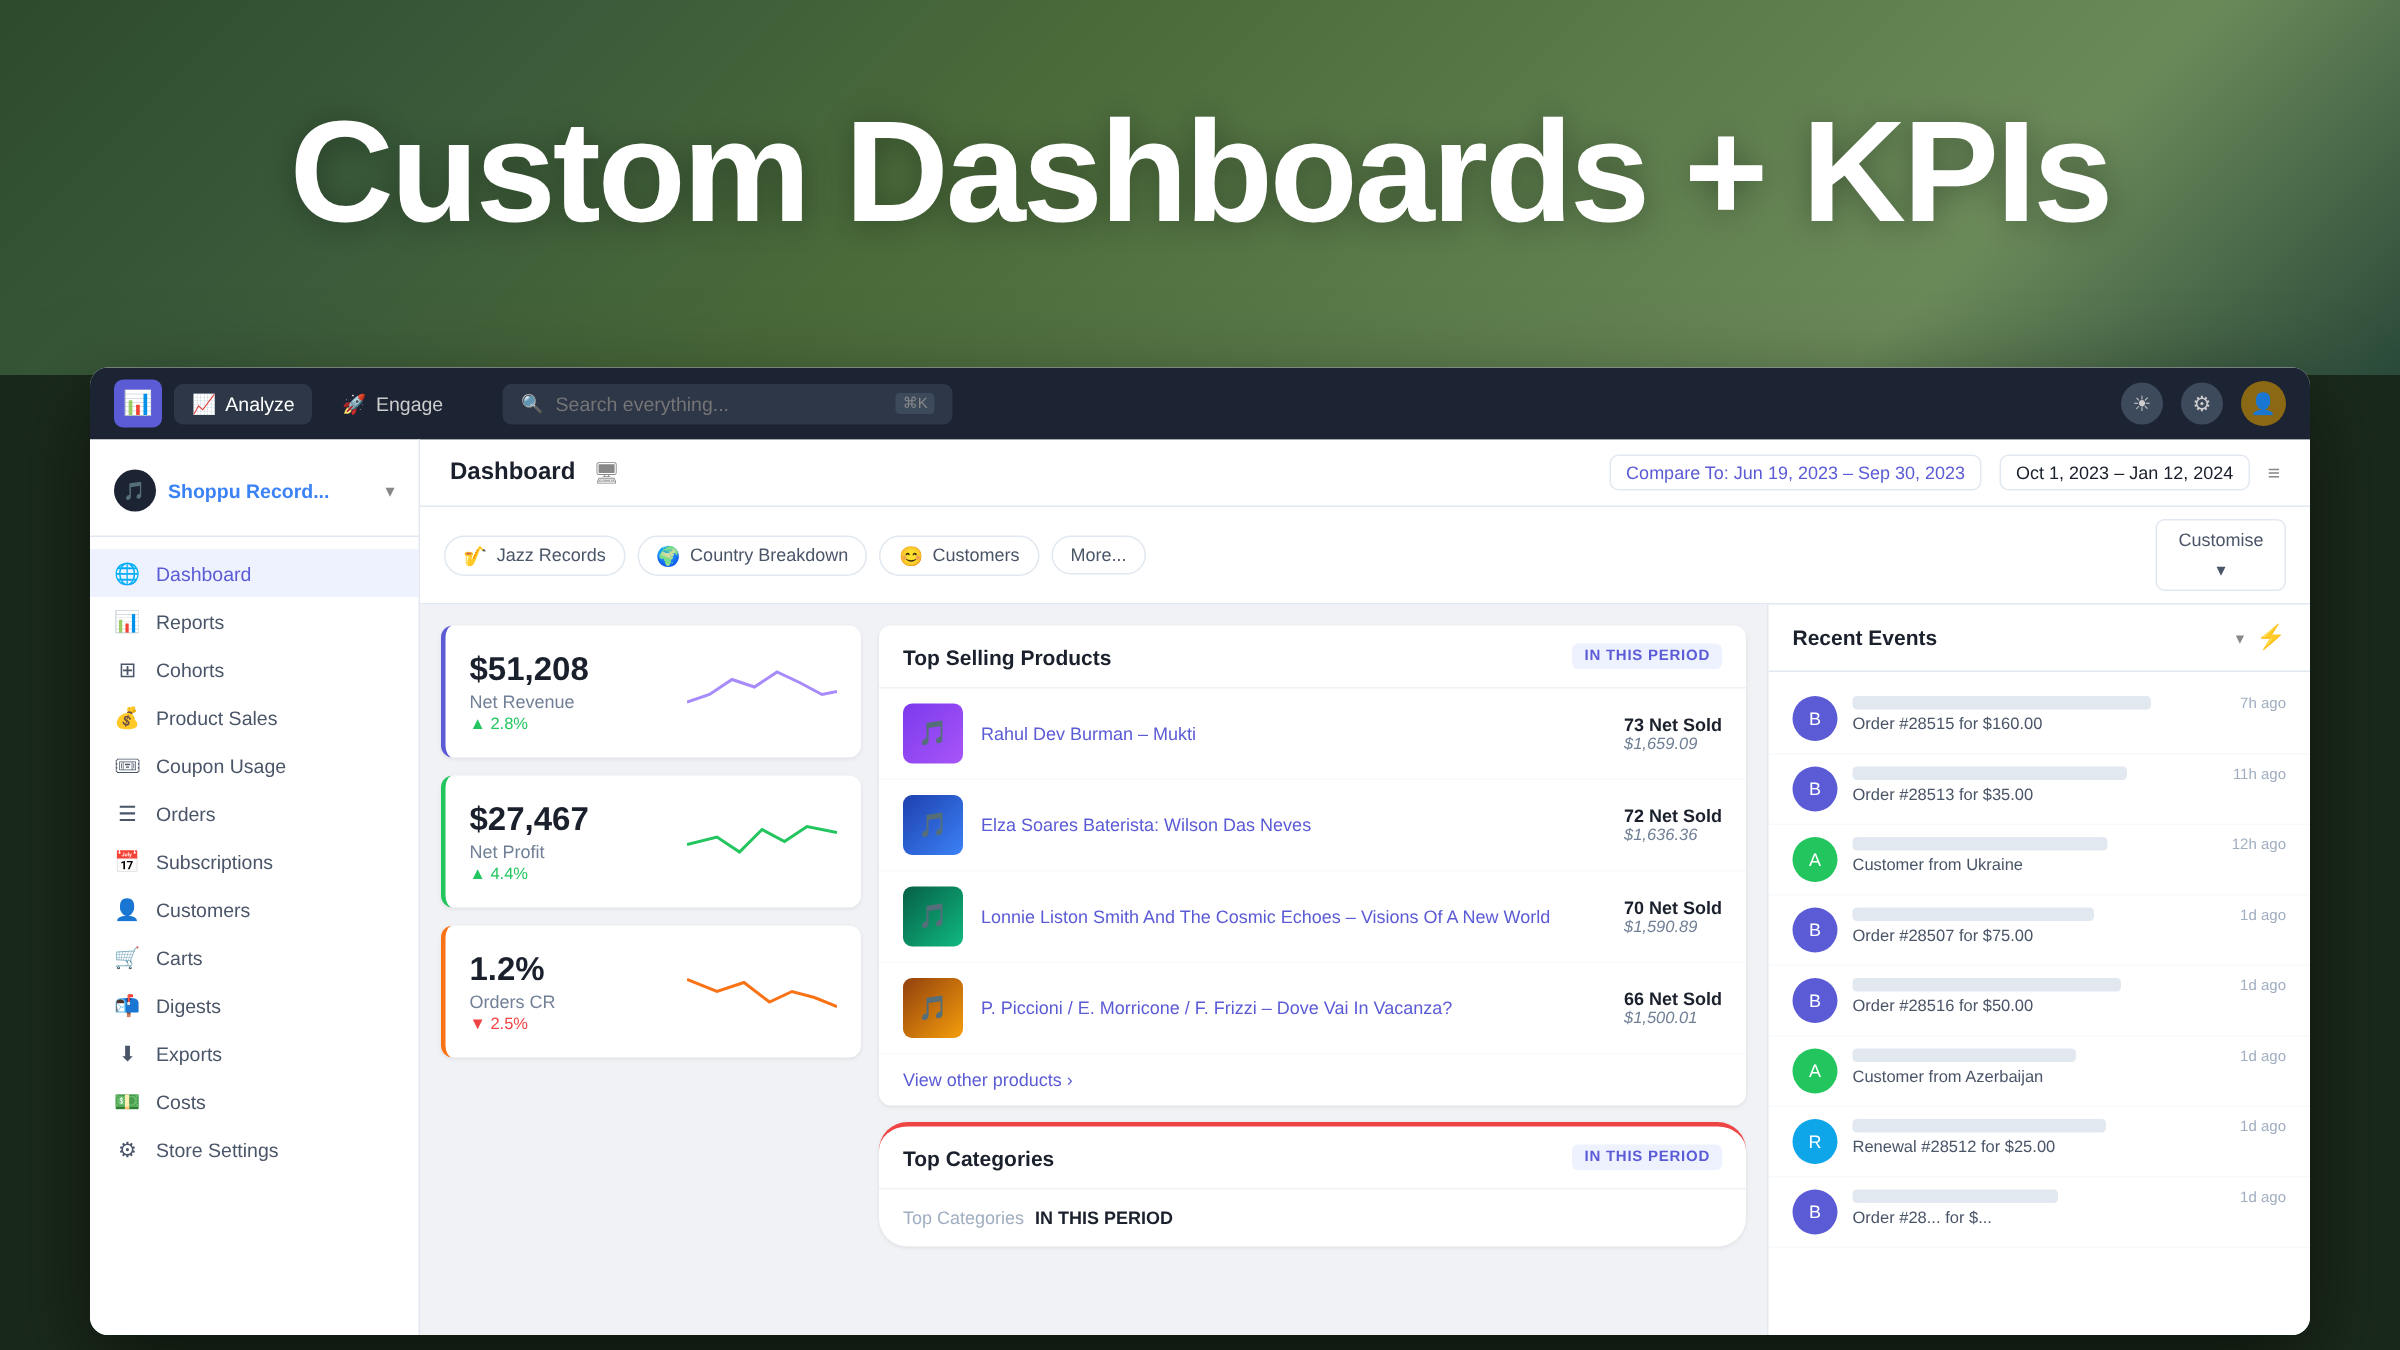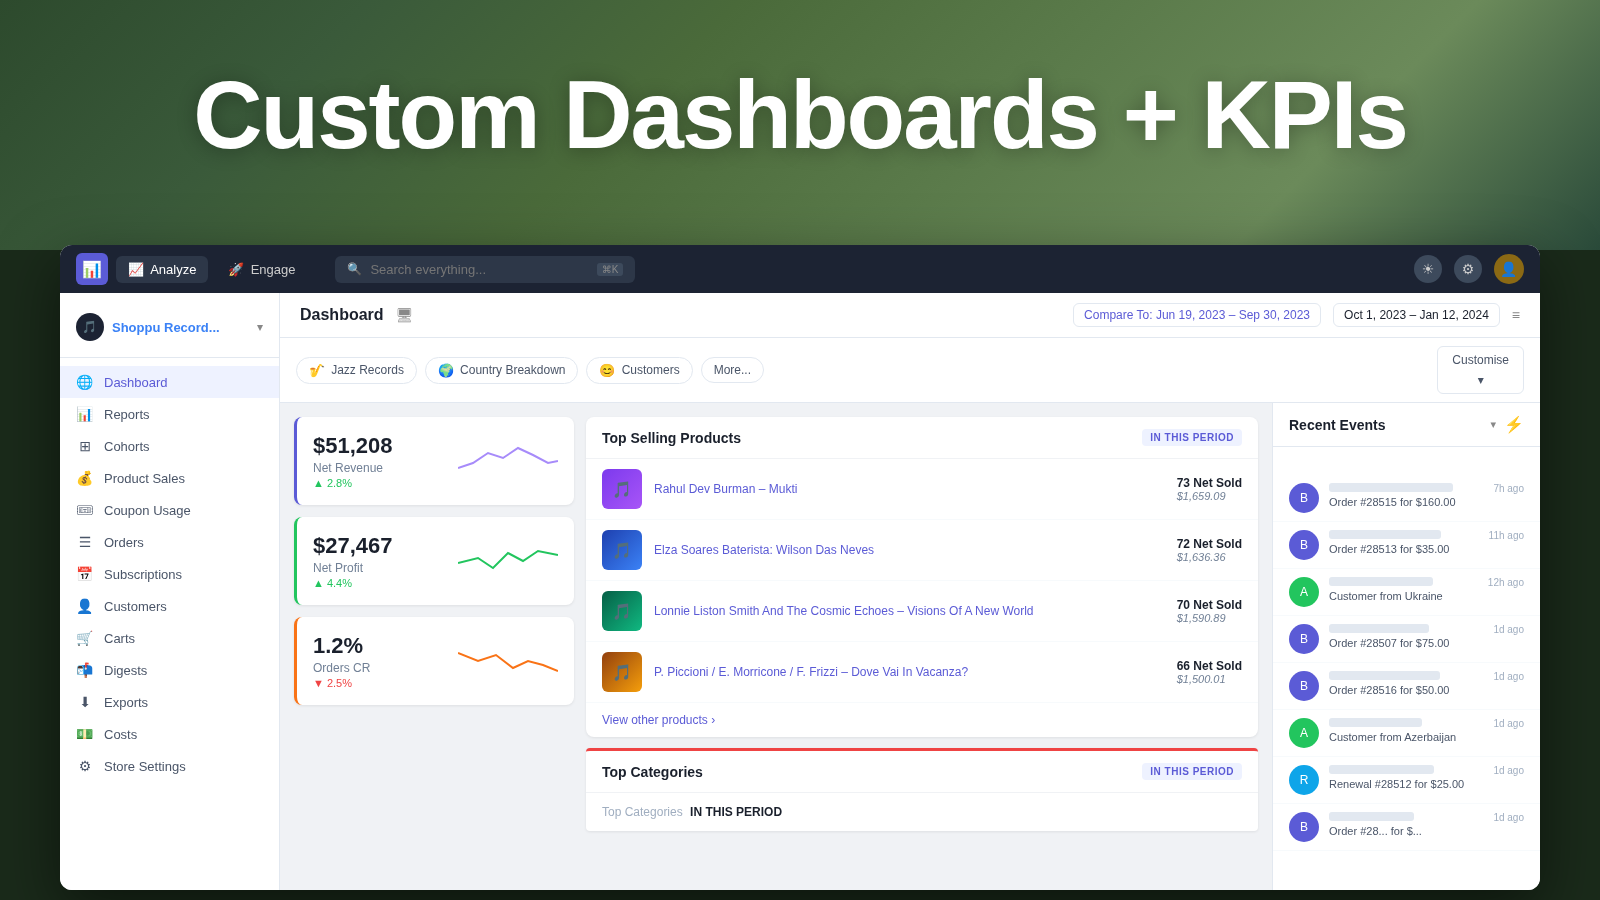--- a/index.html
+++ b/index.html
@@ -157,28 +157,28 @@
     .product-stats { }
     .product-sold { font-size: 12px; font-weight: 600; color: #1a202c; }
     .product-revenue { font-size: 11px; color: #718096; font-style: italic; }
     .view-more {
       padding: 10px 16px; font-size: 12px; color: #5b5bd6; cursor: pointer;
       display: flex; align-items: center; gap: 4px;
     }
 
     
     .categories-panel {
-      background: white; border-radius: 4px; box-shadow: 0 1px 3px rgba(0,0,0,0.08);
+      background: white; border-radius: 19px; box-shadow: 0 1px 3px rgba(0,0,0,0.08);
       overflow: hidden; border-top: 3px solid #ef4444;
     }
 
     
     .events-panel {
-      width: 268px; background: white; border-left: 1px solid #e2e8f0;
-      display: flex; flex-direction: column; overflow: hidden; gap: 20px;
+      width: 362px; background: white; border-left: 1px solid #e2e8f0;
+      display: flex; flex-direction: column; overflow: hidden;
     }
     .events-header {
       padding: 12px 16px; display: flex; align-items: center; gap: 8px;
       border-bottom: 1px solid #e2e8f0;
     }
     .events-title { font-size: 14px; font-weight: 600; color: #1a202c; flex: 1; }
     .events-chevron { color: #888; font-size: 11px; }
     .lightning-icon { color: #f59e0b; font-size: 16px; }
     .events-list { flex: 1; overflow-y: auto; padding: 8px 0; }
     .event-item {

